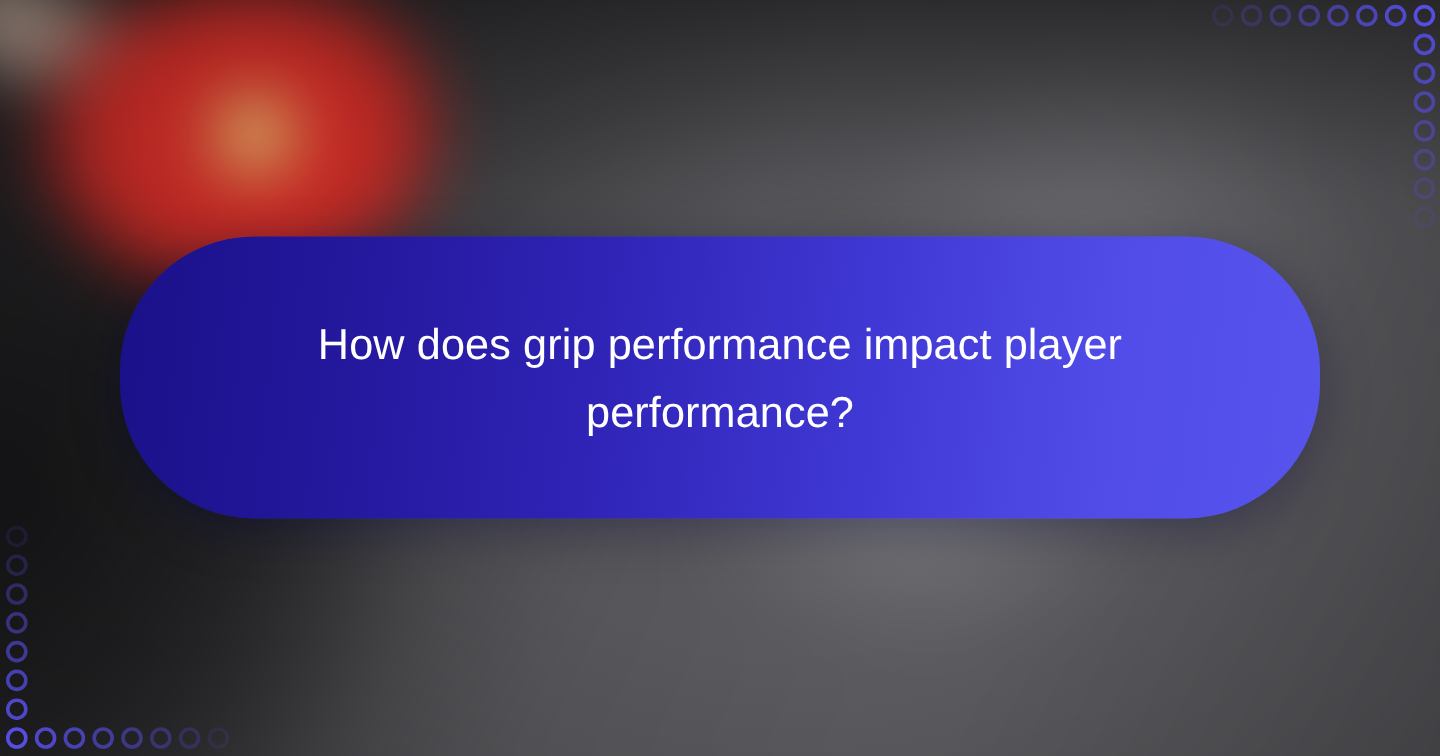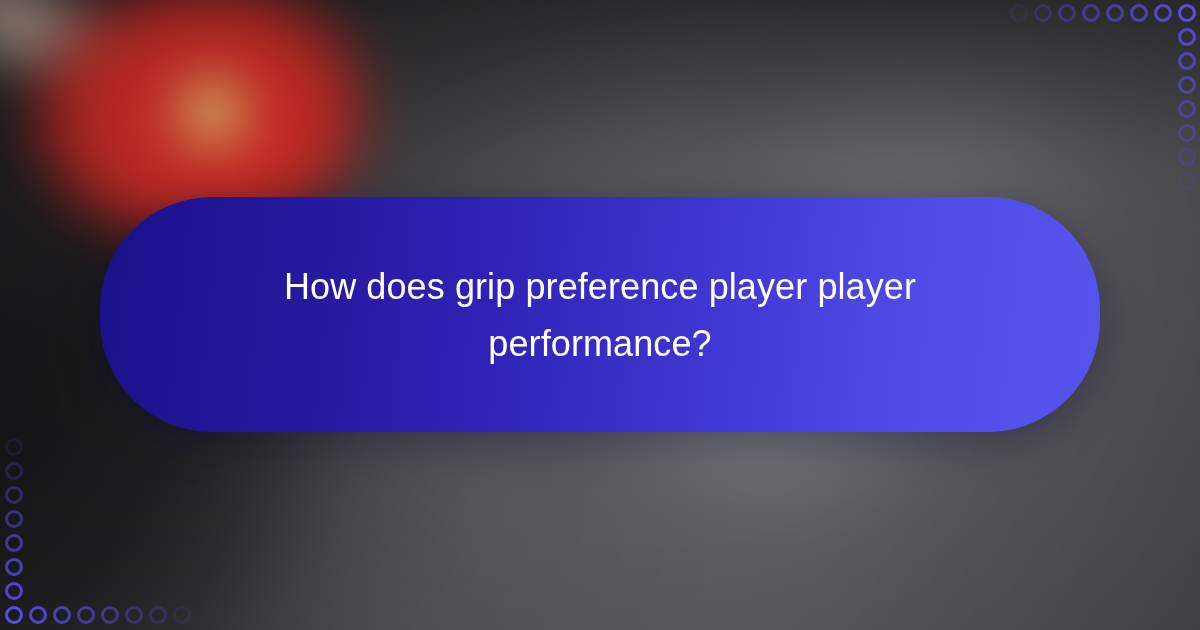--- a/index.html
+++ b/index.html
@@ -136,16 +136,16 @@
       <div class="dot" style="left: 5px; top: 152px; width: 18px; height: 18px; border-color: rgb(87, 77, 226); opacity: 0.875;"></div>
       <div class="dot" style="left: 5px; top: 128px; width: 18px; height: 18px; border-color: rgb(87, 77, 226); opacity: 0.75;"></div>
       <div class="dot" style="left: 5px; top: 104px; width: 18px; height: 18px; border-color: rgb(87, 77, 226); opacity: 0.625;"></div>
       <div class="dot" style="left: 5px; top: 80px; width: 18px; height: 18px; border-color: rgb(87, 77, 226); opacity: 0.5;"></div>
       <div class="dot" style="left: 5px; top: 56px; width: 18px; height: 18px; border-color: rgb(87, 77, 226); opacity: 0.375;"></div>
       <div class="dot" style="left: 5px; top: 32px; width: 18px; height: 18px; border-color: rgb(87, 77, 226); opacity: 0.25;"></div>
       <div class="dot" style="left: 5px; top: 8px; width: 18px; height: 18px; border-color: rgb(87, 77, 226); opacity: 0.125;"></div>
     </div>
 
   <div class="card">
-    <p class="card-question">How does grip preference player player performance?</p>
+    <p class="card-question">How does grip performance impact player performance?</p>
   </div>
 
 </div>
 
 </body></html>

